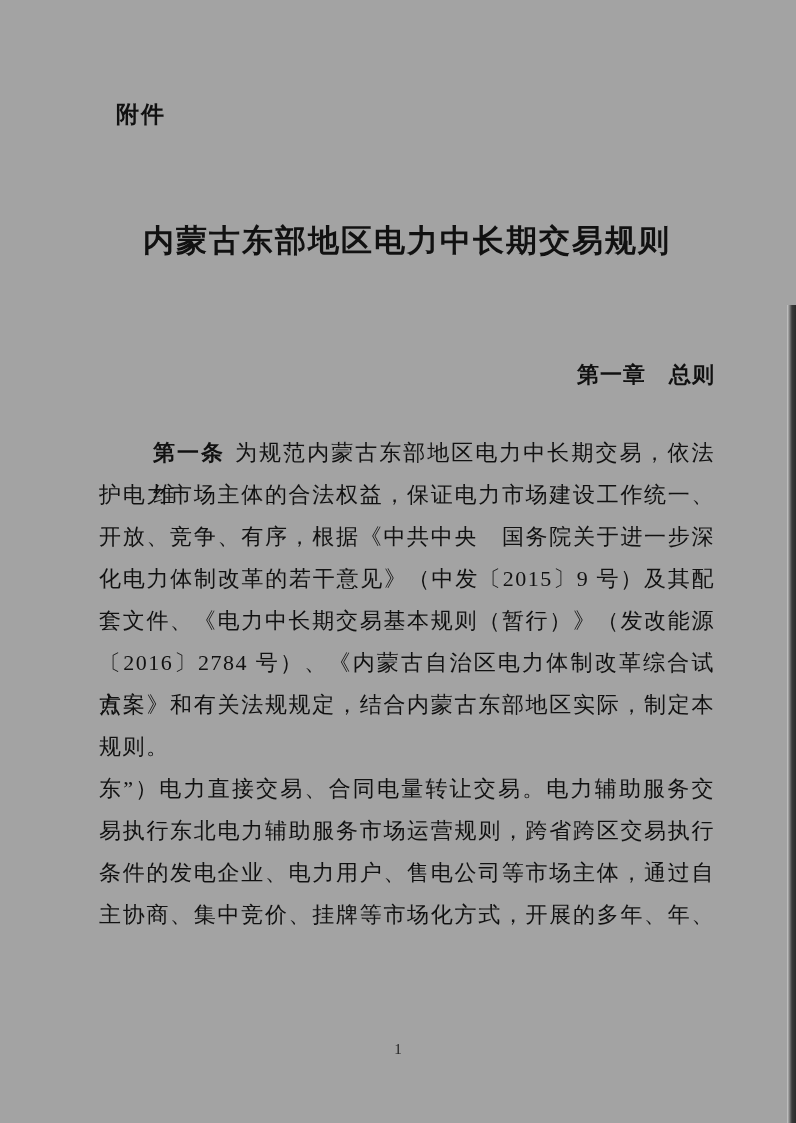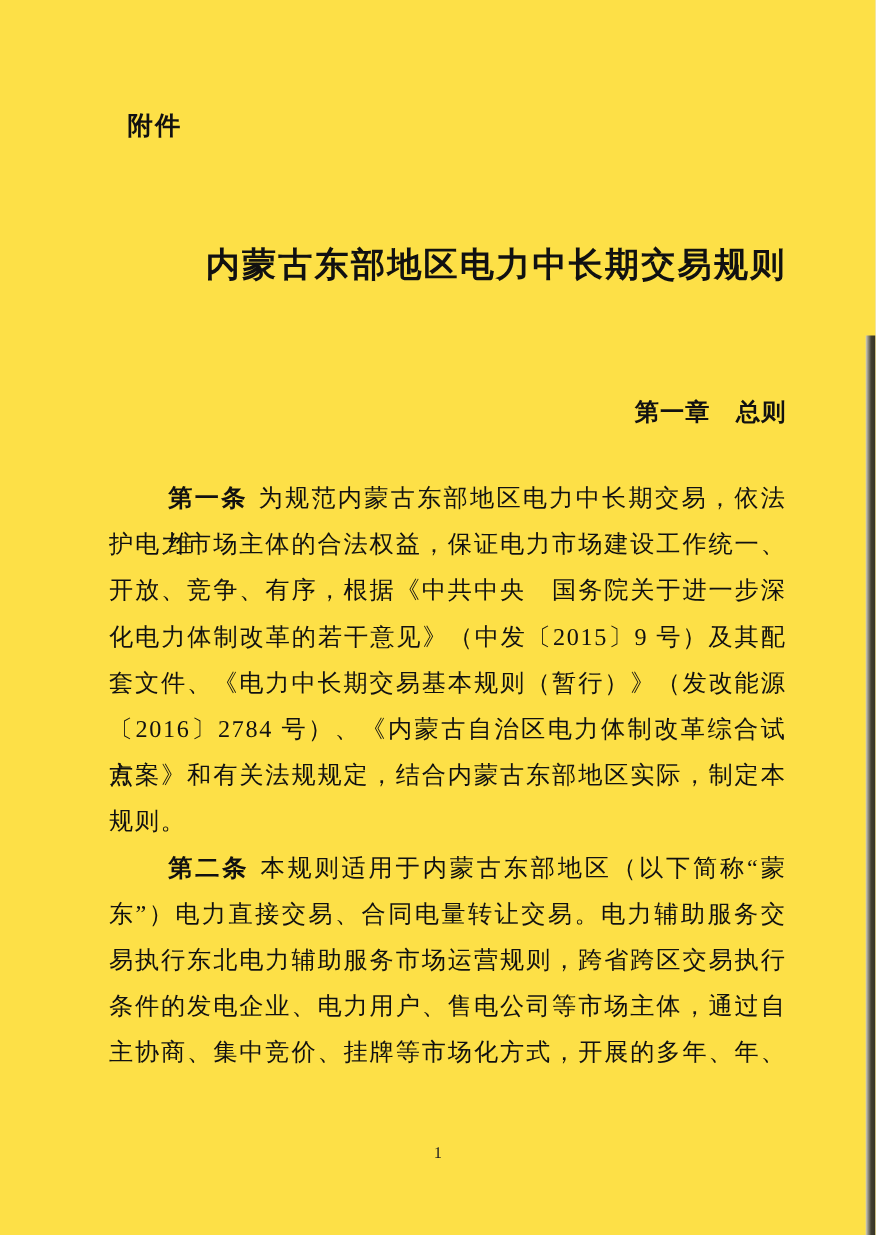--- a/index.html
+++ b/index.html
@@ -1,32 +1,32 @@
 <!DOCTYPE html>
 <html><head>
 <meta charset="utf-8">
 <style>
   html,body{margin:0;padding:0;background:#e9e9e9;}
   .page{
     position:relative;
     width:796px;height:1123px;
-    background:#fde047;
+    background:#a3a3a3;
     overflow:hidden;
     font-family:"Liberation Serif","DejaVu Serif",serif;
     color:#111;
   }
   .attachment{
     position:absolute;left:116px;top:99px;
     font-family:"Liberation Sans","DejaVu Sans",sans-serif;
     font-weight:bold;font-size:23px;line-height:30px;
     letter-spacing:2px;
   }
   .title-block{
     position:absolute;left:99px;top:218px;width:616px;
-    text-align:right;
+    text-align:center;
     font-family:"Liberation Sans","DejaVu Sans",sans-serif;
     font-weight:bold;font-size:31px;line-height:45px;
     letter-spacing:2px;
   }
   .chapter{
     position:absolute;left:99px;top:360px;width:616px;
     text-align:right;
     font-family:"Liberation Sans","DejaVu Sans",sans-serif;
     font-weight:bold;font-size:22px;line-height:30px;
     letter-spacing:1px;
@@ -80,21 +80,20 @@
 
     <div class="bline first fill"><span class="lead">第一条</span><span>为规范内蒙古东部地区电力中长期交易，依法维</span></div>
     <div class="bline fill">护电力市场主体的合法权益，保证电力市场建设工作统一、</div>
     <div class="bline fill">开放、竞争、有序，根据《中共中央　国务院关于进一步深</div>
     <div class="bline fill">化电力体制改革的若干意见》（中发〔2015〕9 号）及其配</div>
     <div class="bline fill">套文件、《电力中长期交易基本规则（暂行）》（发改能源</div>
     <div class="bline fill">〔2016〕2784 号）、《内蒙古自治区电力体制改革综合试点</div>
     <div class="bline fill">方案》和有关法规规定，结合内蒙古东部地区实际，制定本</div>
     <div class="bline">规则。</div>
 
-    <div class="bline first fill"><span class="lead">第二条</span><span>本规则适用于内蒙古东部地区（以下简称“蒙</span></div>
     <div class="bline fill">东”）电力直接交易、合同电量转让交易。电力辅助服务交</div>
     <div class="bline fill">易执行东北电力辅助服务市场运营规则，跨省跨区交易执行</div>
 
     <div class="bline fill">条件的发电企业、电力用户、售电公司等市场主体，通过自</div>
     <div class="bline fill">主协商、集中竞价、挂牌等市场化方式，开展的多年、年、</div>
 
   </div>
 
   <div class="page-number">1</div>
 

